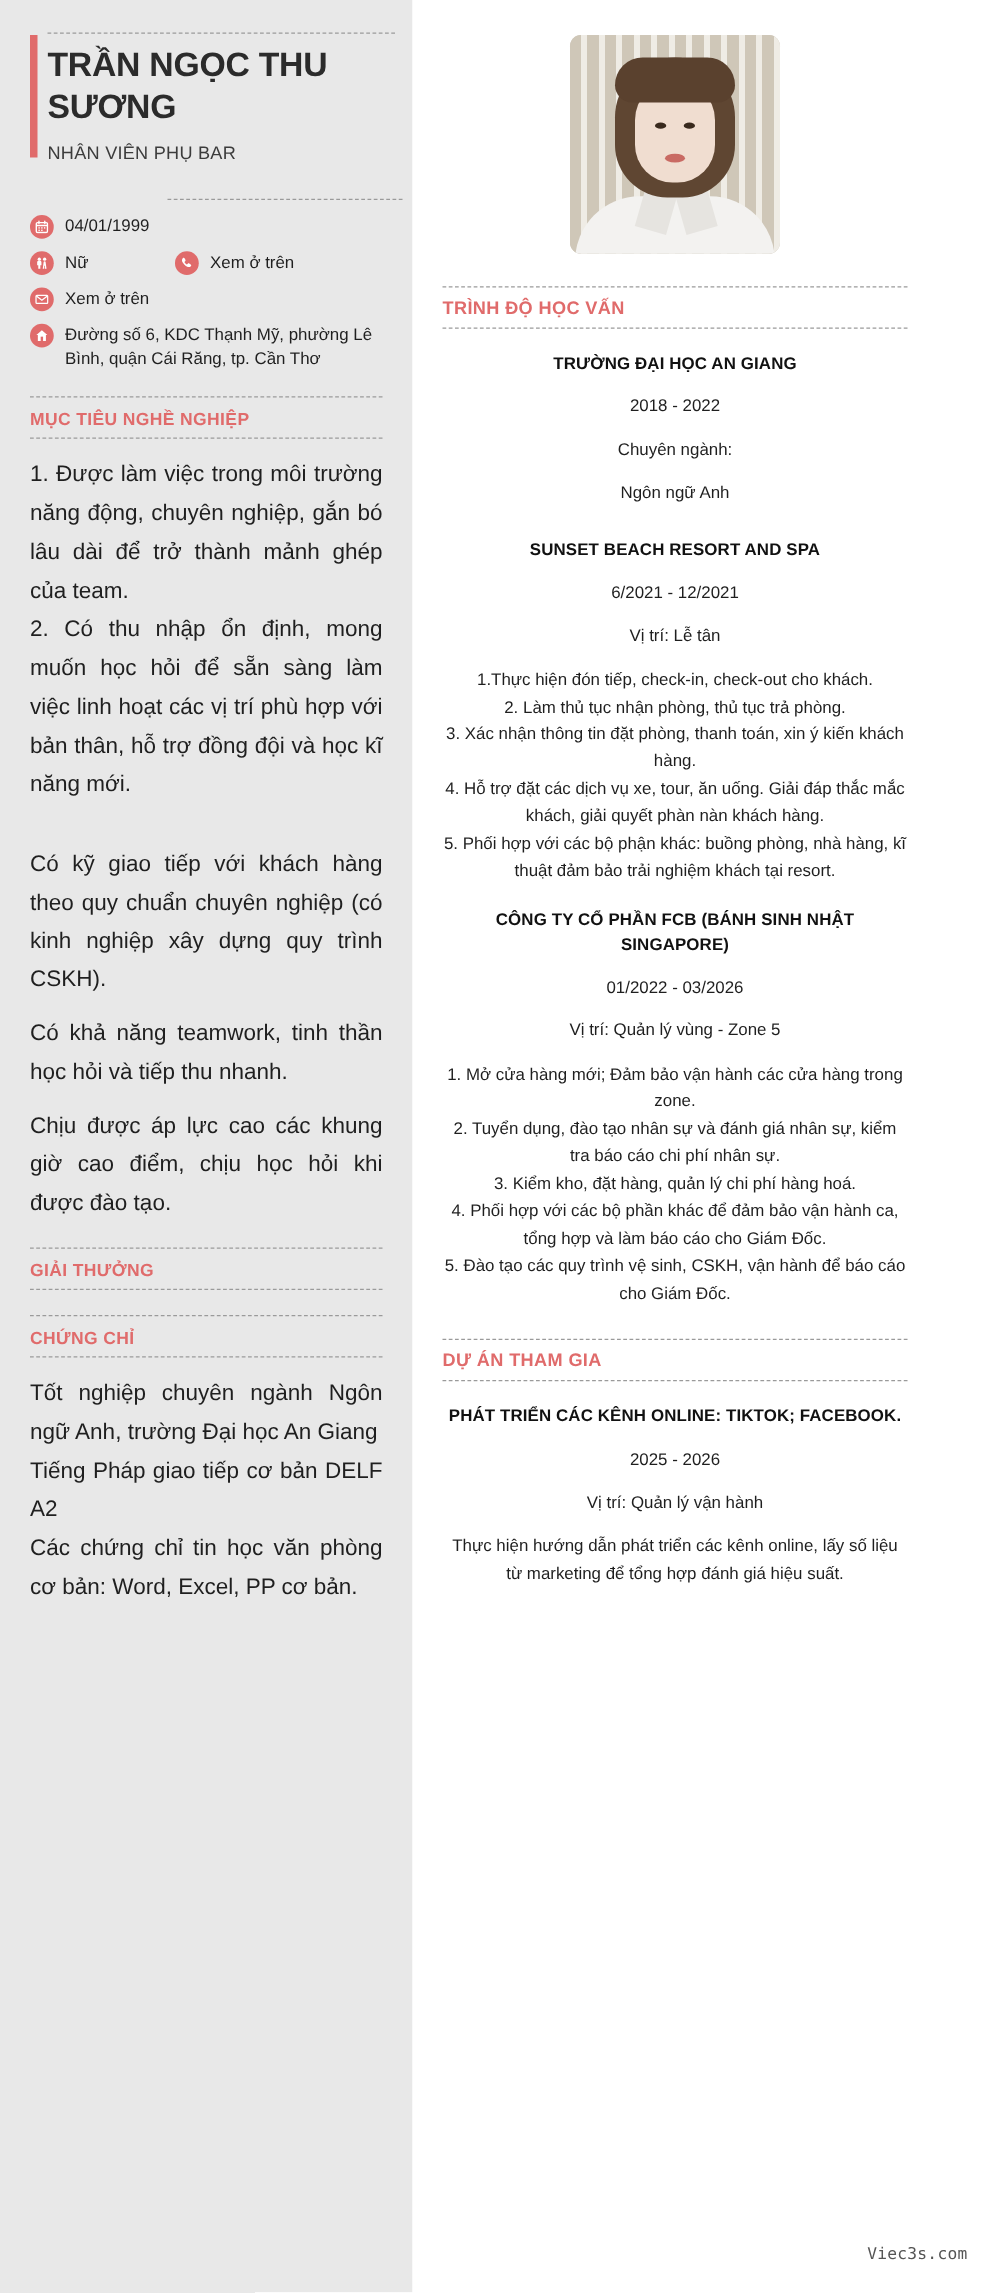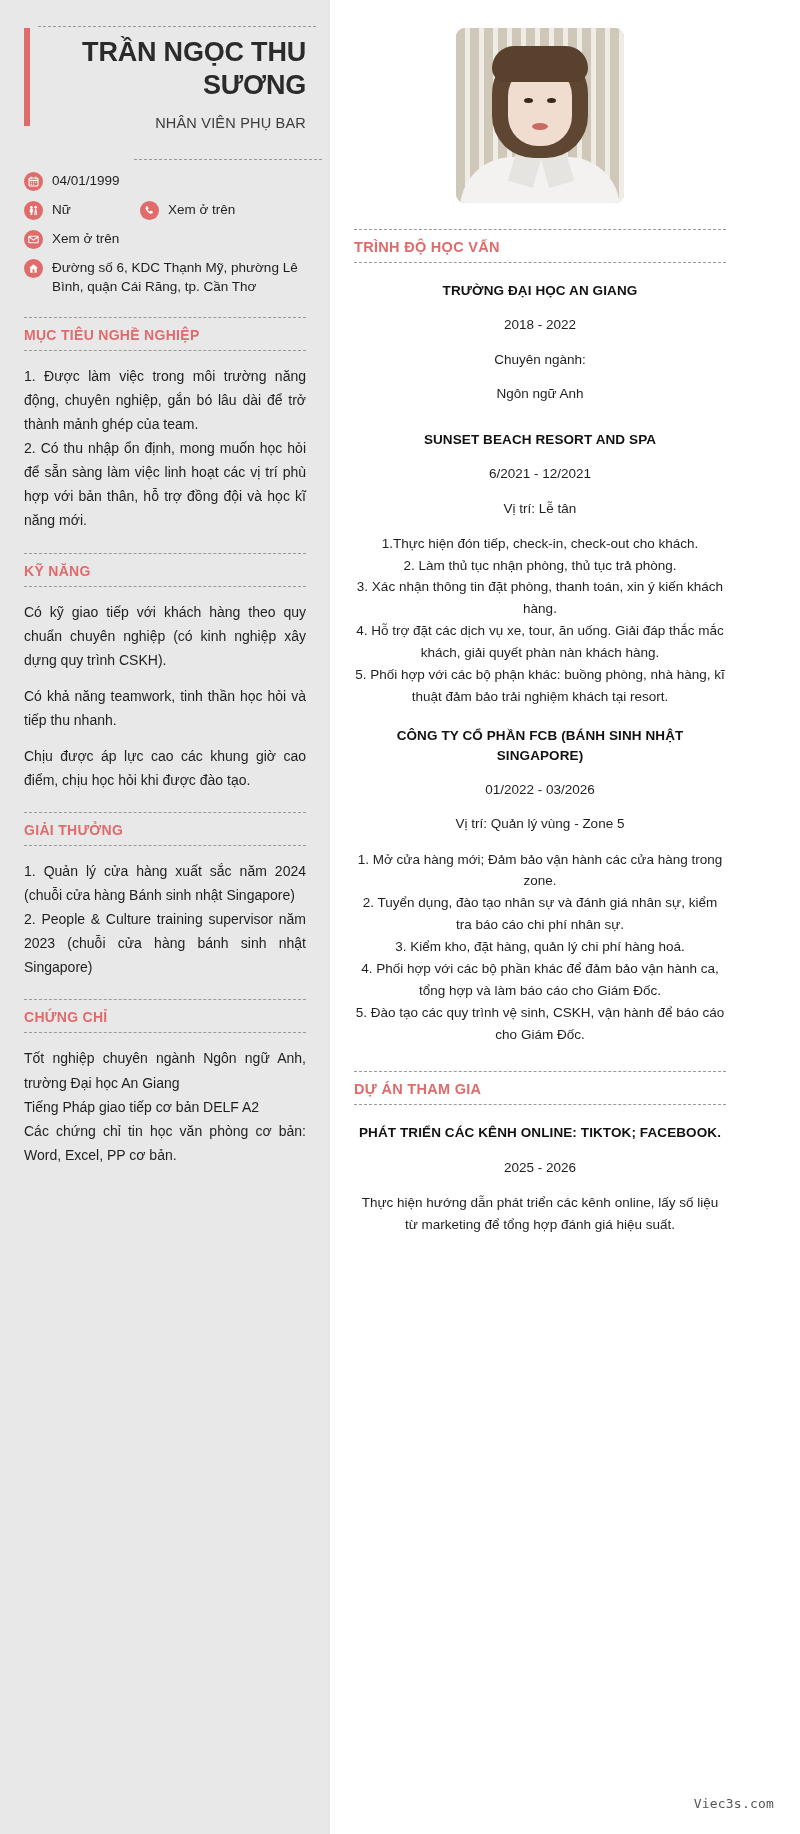--- a/index.html
+++ b/index.html
@@ -26,21 +26,20 @@
     width: 330px;
     min-height: 1834px;
     background: #e8e8e8;
     padding: 0 24px 24px 24px;
   }
 
   .name-block {
     position: relative;
     padding: 18px 0 6px 14px;
     margin-top: 18px;
-    text-align: right;
   }
   .name-bar {
     position: absolute;
     left: 0;
     top: 10px;
     width: 6px;
     height: 98px;
     background: #e06b6b;
   }
   .dotted-top {
@@ -123,21 +122,21 @@
     border-bottom: 1px dashed #9a9a9a;
   }
   .sec-head h2 {
     font-size: 14px;
     font-weight: bold;
     color: #e06b6b;
     letter-spacing: 0.3px;
   }
   .sec-body {
     padding-top: 13px;
-    font-size: 14px;
+    font-size: 18px;
     color: #1f1f1f;
     line-height: 1.72;
     text-align: justify;
   }
   .sec-body p { margin-bottom: 12px; }
   .sec-body p:last-child { margin-bottom: 0; }
   .tight p { margin-bottom: 0; }
 
   
   .right-col {
@@ -357,37 +356,30 @@
       <div class="sec-head">
         <h2>MỤC TIÊU NGHỀ NGHIỆP</h2>
       </div>
       <div class="sec-body tight">
         <p>1. Được làm việc trong môi trường năng động, chuyên nghiệp, gắn bó lâu dài để trở thành mảnh ghép của team.</p>
         <p>2. Có thu nhập ổn định, mong muốn học hỏi để sẵn sàng làm việc linh hoạt các vị trí phù hợp với bản thân, hỗ trợ đồng đội và học kĩ năng mới.</p>
       </div>
     </div>
 
     <div class="sec">
-      <div class="sec-head">
-        <h2>KỸ NĂNG</h2>
-      </div>
       <div class="sec-body">
         <p>Có kỹ giao tiếp với khách hàng theo quy chuẩn chuyên nghiệp (có kinh nghiệp xây dựng quy trình CSKH).</p>
         <p>Có khả năng teamwork, tinh thần học hỏi và tiếp thu nhanh.</p>
         <p>Chịu được áp lực cao các khung giờ cao điểm, chịu học hỏi khi được đào tạo.</p>
       </div>
     </div>
 
     <div class="sec">
       <div class="sec-head">
         <h2>GIẢI THƯỞNG</h2>
-      </div>
-      <div class="sec-body tight">
-        <p>1. Quản lý cửa hàng xuất sắc năm 2024 (chuỗi cửa hàng Bánh sinh nhật Singapore)</p>
-        <p>2. People &amp; Culture training supervisor năm 2023 (chuỗi cửa hàng bánh sinh nhật Singapore)</p>
       </div>
     </div>
 
     <div class="sec">
       <div class="sec-head">
         <h2>CHỨNG CHỈ</h2>
       </div>
       <div class="sec-body tight">
         <p>Tốt nghiệp chuyên ngành Ngôn ngữ Anh, trường Đại học An Giang</p>
         <p>Tiếng Pháp giao tiếp cơ bản DELF A2</p>
@@ -451,20 +443,21 @@
       </div>
     </div>
 
     <div class="rsec">
       <div class="rsec-head">
         <h2>DỰ ÁN THAM GIA</h2>
       </div>
       <div class="entry">
         <div class="entry-title">PHÁT TRIỂN CÁC KÊNH ONLINE: TIKTOK; FACEBOOK.</div>
         <div class="entry-line">2025 - 2026</div>
+        <div class="entry-line">Vị trí: Quản lý vận hành</div>
         <div class="entry-body">Thực hiện hướng dẫn phát triển các kênh online, lấy số liệu từ marketing để tổng hợp đánh giá hiệu suất.</div>
       </div>
     </div>
 
   </div>
 
   <div class="footer-brand">Viec3s.com</div>
 
 </div>
 

